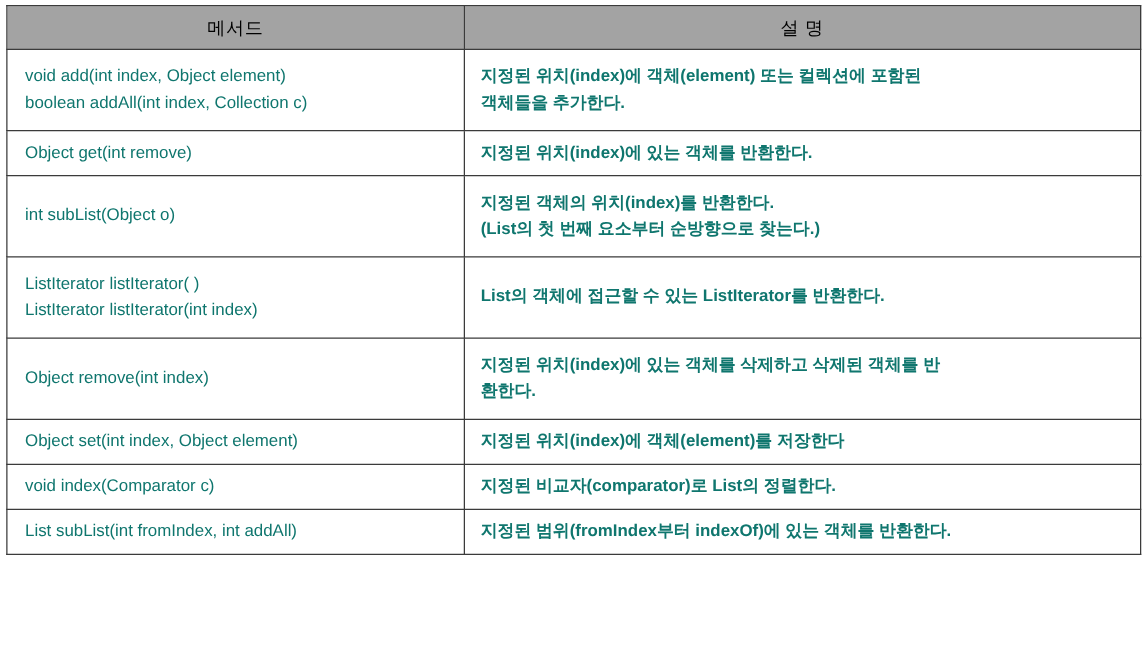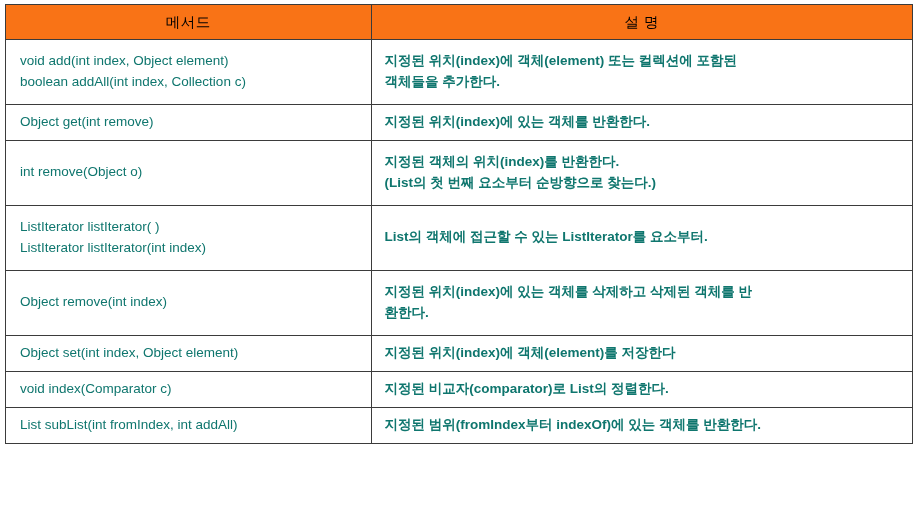--- a/index.html
+++ b/index.html
@@ -21,21 +21,21 @@
   table.api-table {
     width: 100%;
     border-collapse: collapse;
     table-layout: fixed;
     border: 1px solid #3b3b3b;
   }
   table.api-table col.col-method { width: 40.3%; }
   table.api-table col.col-desc { width: 59.7%; }
 
   table.api-table thead th {
-    background: #f97316;
+    background: #a3a3a3;
     border: 1px solid #3b3b3b;
     height: 32px;
     font-size: 14.5px;
     font-weight: normal;
     letter-spacing: 0.5px;
     color: #000;
     text-align: center;
     vertical-align: middle;
   }
   table.api-table tbody td {
@@ -76,28 +76,28 @@
         <td class="method">void add(int index, Object element)
 boolean addAll(int index, Collection c)</td>
         <td class="desc">지정된 위치(index)에 객체(element) 또는 컬렉션에 포함된
 객체들을 추가한다.</td>
       </tr>
       <tr>
         <td class="method">Object get(int remove)</td>
         <td class="desc">지정된 위치(index)에 있는 객체를 반환한다.</td>
       </tr>
       <tr class="row-tall">
-        <td class="method">int remove(Object o)</td>
+        <td class="method">int subList(Object o)</td>
         <td class="desc">지정된 객체의 위치(index)를 반환한다.
 (List의 첫 번째 요소부터 순방향으로 찾는다.)</td>
       </tr>
       <tr class="row-tall">
         <td class="method">ListIterator listIterator( )
 ListIterator listIterator(int index)</td>
-        <td class="desc">List의 객체에 접근할 수 있는 ListIterator를 요소부터.</td>
+        <td class="desc">List의 객체에 접근할 수 있는 ListIterator를 반환한다.</td>
       </tr>
       <tr class="row-tall">
         <td class="method">Object remove(int index)</td>
         <td class="desc">지정된 위치(index)에 있는 객체를 삭제하고 삭제된 객체를 반
 환한다.</td>
       </tr>
       <tr>
         <td class="method">Object set(int index, Object element)</td>
         <td class="desc">지정된 위치(index)에 객체(element)를 저장한다</td>
       </tr>

